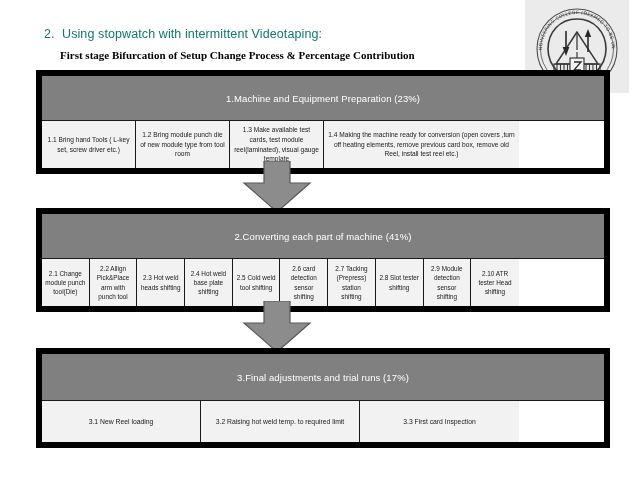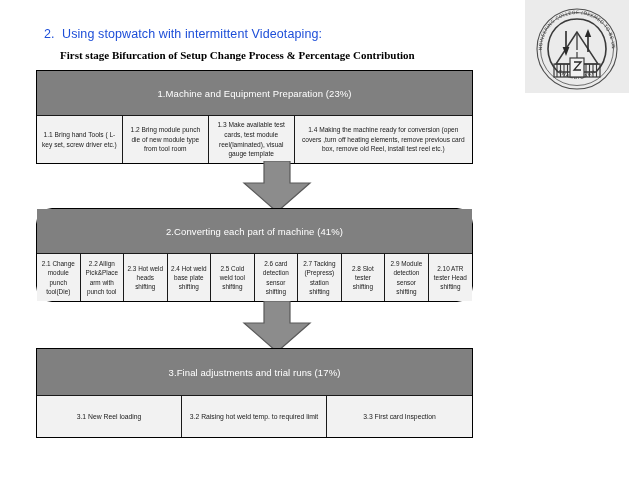--- a/index.html
+++ b/index.html
@@ -15,21 +15,21 @@
     overflow: hidden;
     font-family: "Liberation Sans", sans-serif;
   }
 
   
   .heading-num {
     position: absolute;
     left: 44px;
     top: 27px;
     font-size: 12.5px;
-    color: #1d4ed8;
+    color: #0f766e;
     letter-spacing: 0.1px;
     white-space: nowrap;
   }
   .heading-num .num {
     display: inline-block;
     width: 18px;
   }
   .heading-sub {
     position: absolute;
     left: 60px;
@@ -53,22 +53,22 @@
   .logo-svg {
     position: absolute;
     left: 3px;
     top: 2px;
   }
 
   
   .stage {
     position: absolute;
     left: 36px;
-    width: 437px;
-    border: 1px solid #000000;
+    width: 574px;
+    border: 6px solid #000000;
     box-sizing: border-box;
     background: #ffffff;
   }
   .stage-header {
     background: #808080;
     color: #ffffff;
     text-align: center;
     font-size: 9.5px;
     display: flex;
     align-items: center;
@@ -99,21 +99,21 @@
   
   #stage1 { top: 70px; }
   #stage1 .stage-header { height: 44px; }
   #stage1 .stage-row { height: 48px; }
   #stage1 .cell.c0 { width: 94px; }
   #stage1 .cell.c1 { width: 94px; }
   #stage1 .cell.c2 { width: 94px; }
   #stage1 .cell.c3 { width: 195px; }
 
   
-  #stage2 { top: 208px; border-radius: 16px; }
+  #stage2 { top: 208px; }
   #stage2 .stage-header { height: 44px; }
   #stage2 .stage-row { height: 48px; }
   #stage2 .cell { width: 47.7px; font-size: 6.4px; }
 
   
   #stage3 { top: 348px; }
   #stage3 .stage-header { height: 46px; }
   #stage3 .stage-row { height: 42px; }
   #stage3 .cell { width: 159px; font-size: 6.8px; }
 

